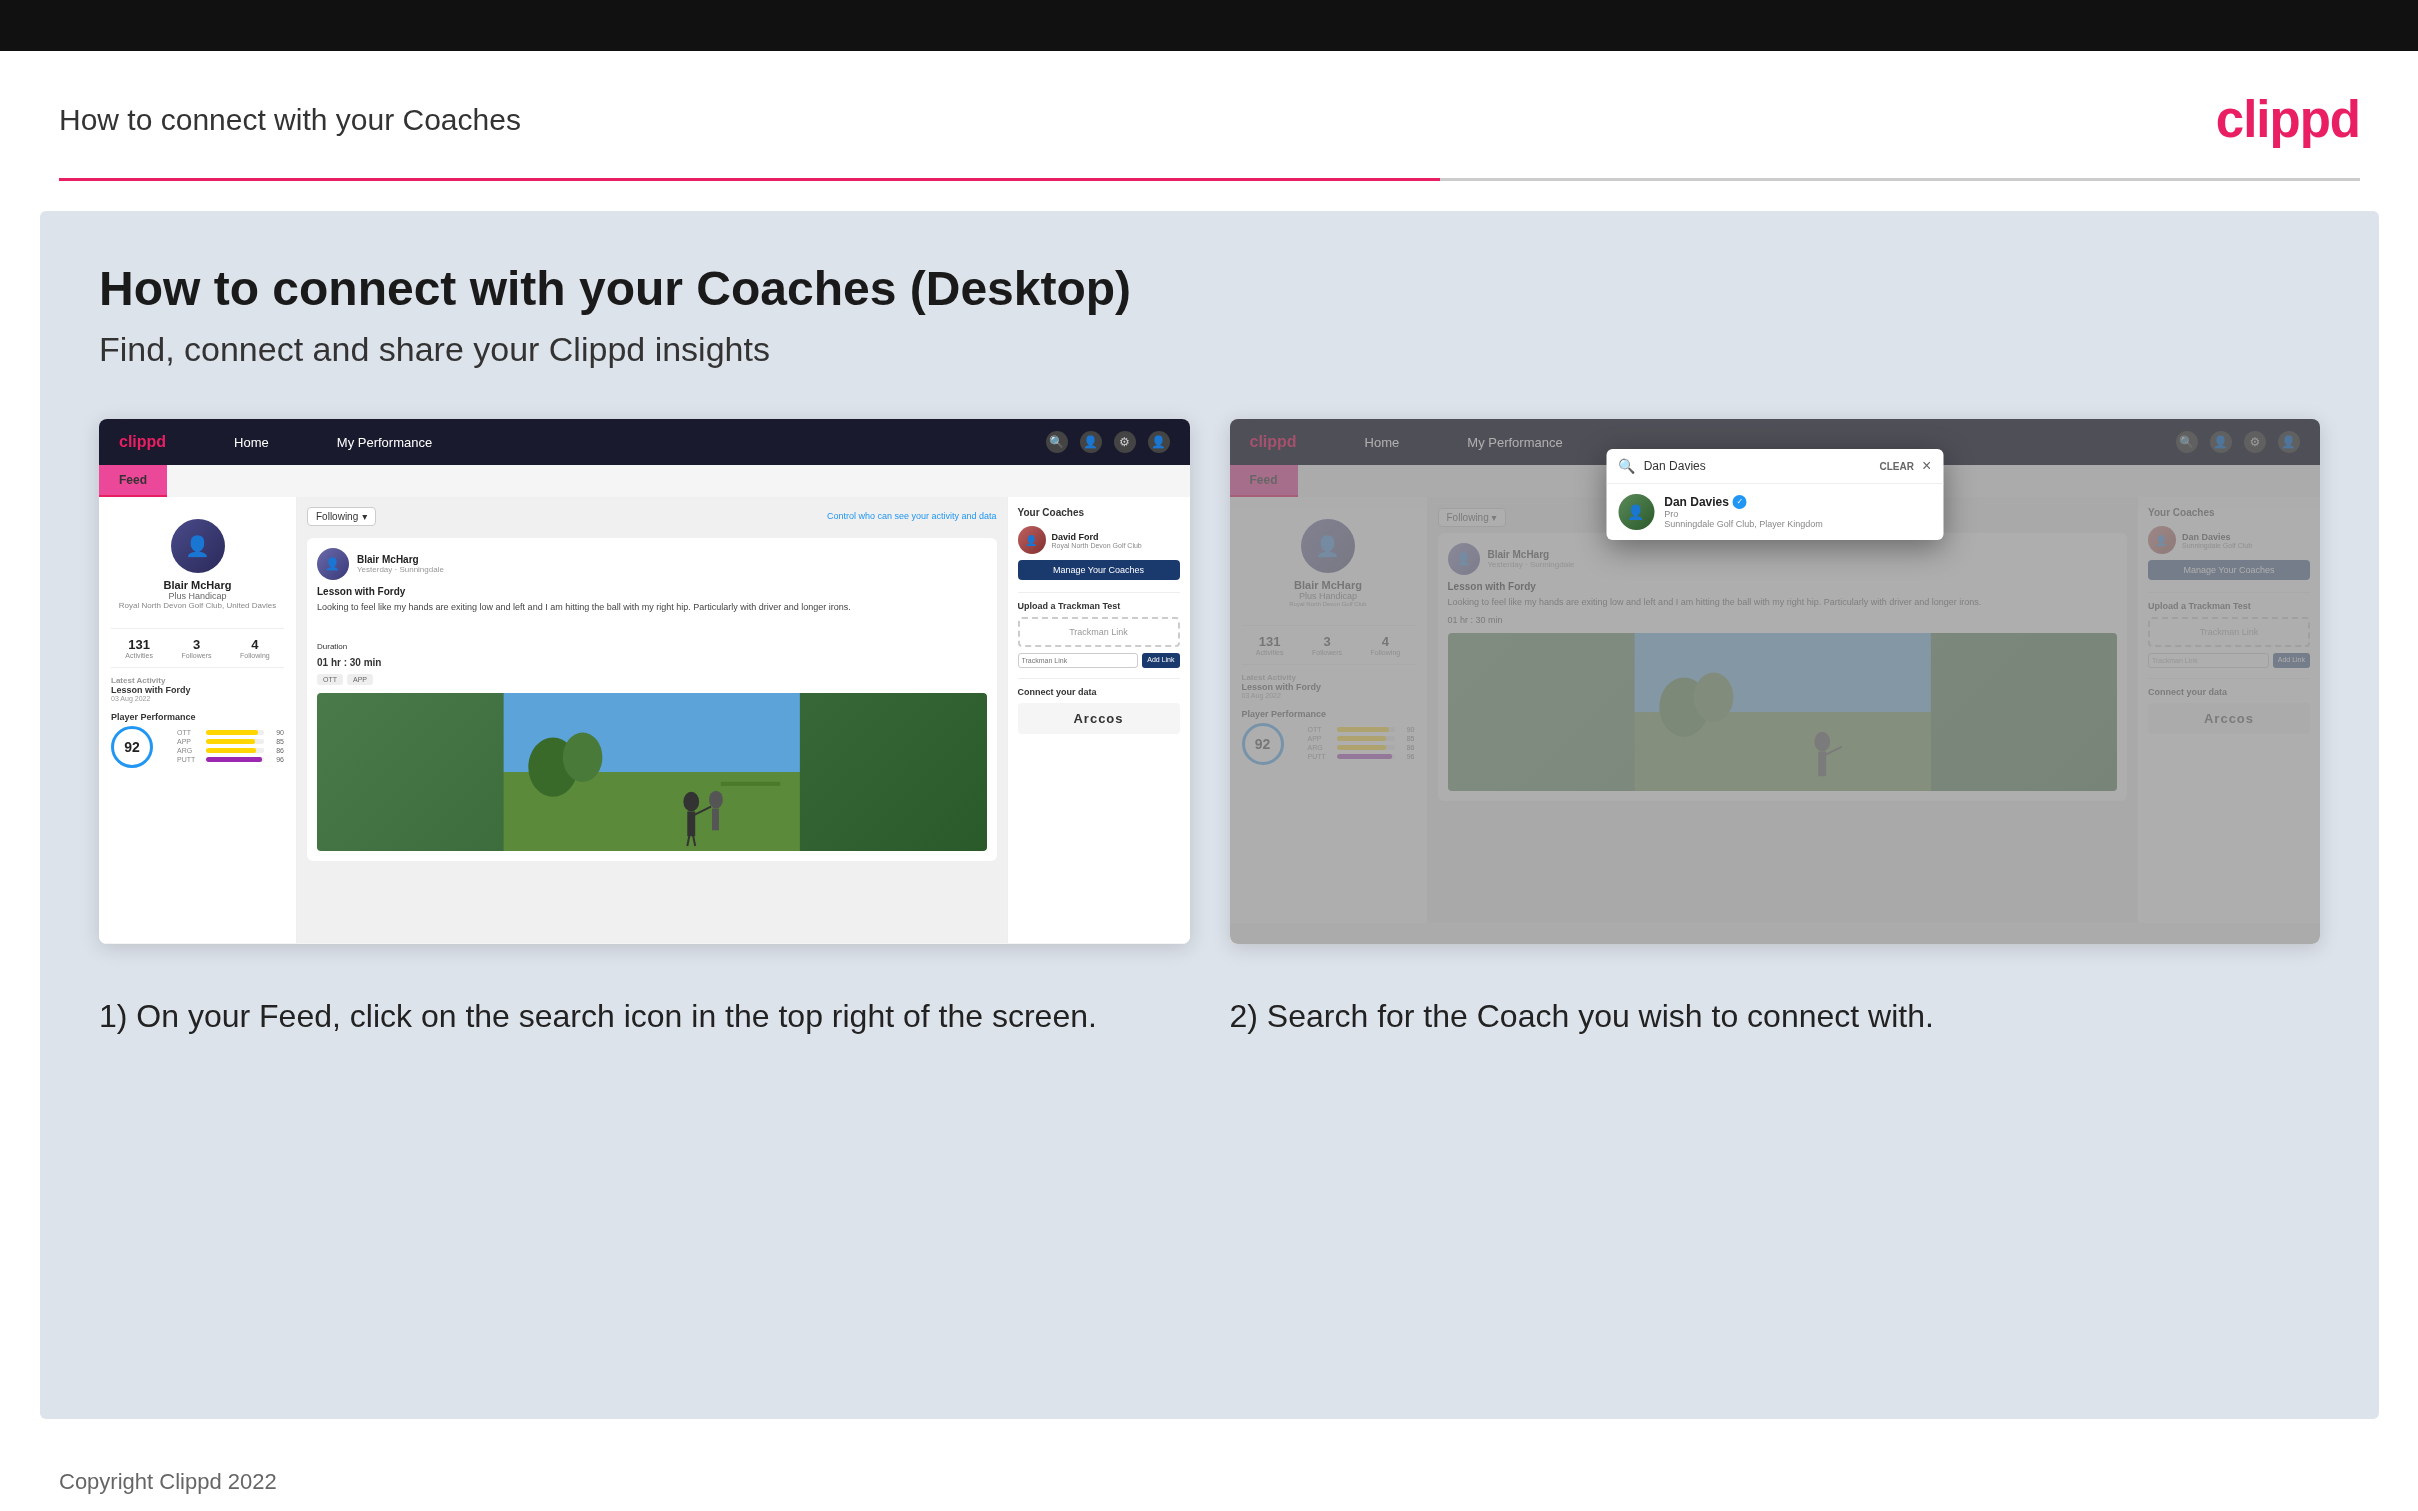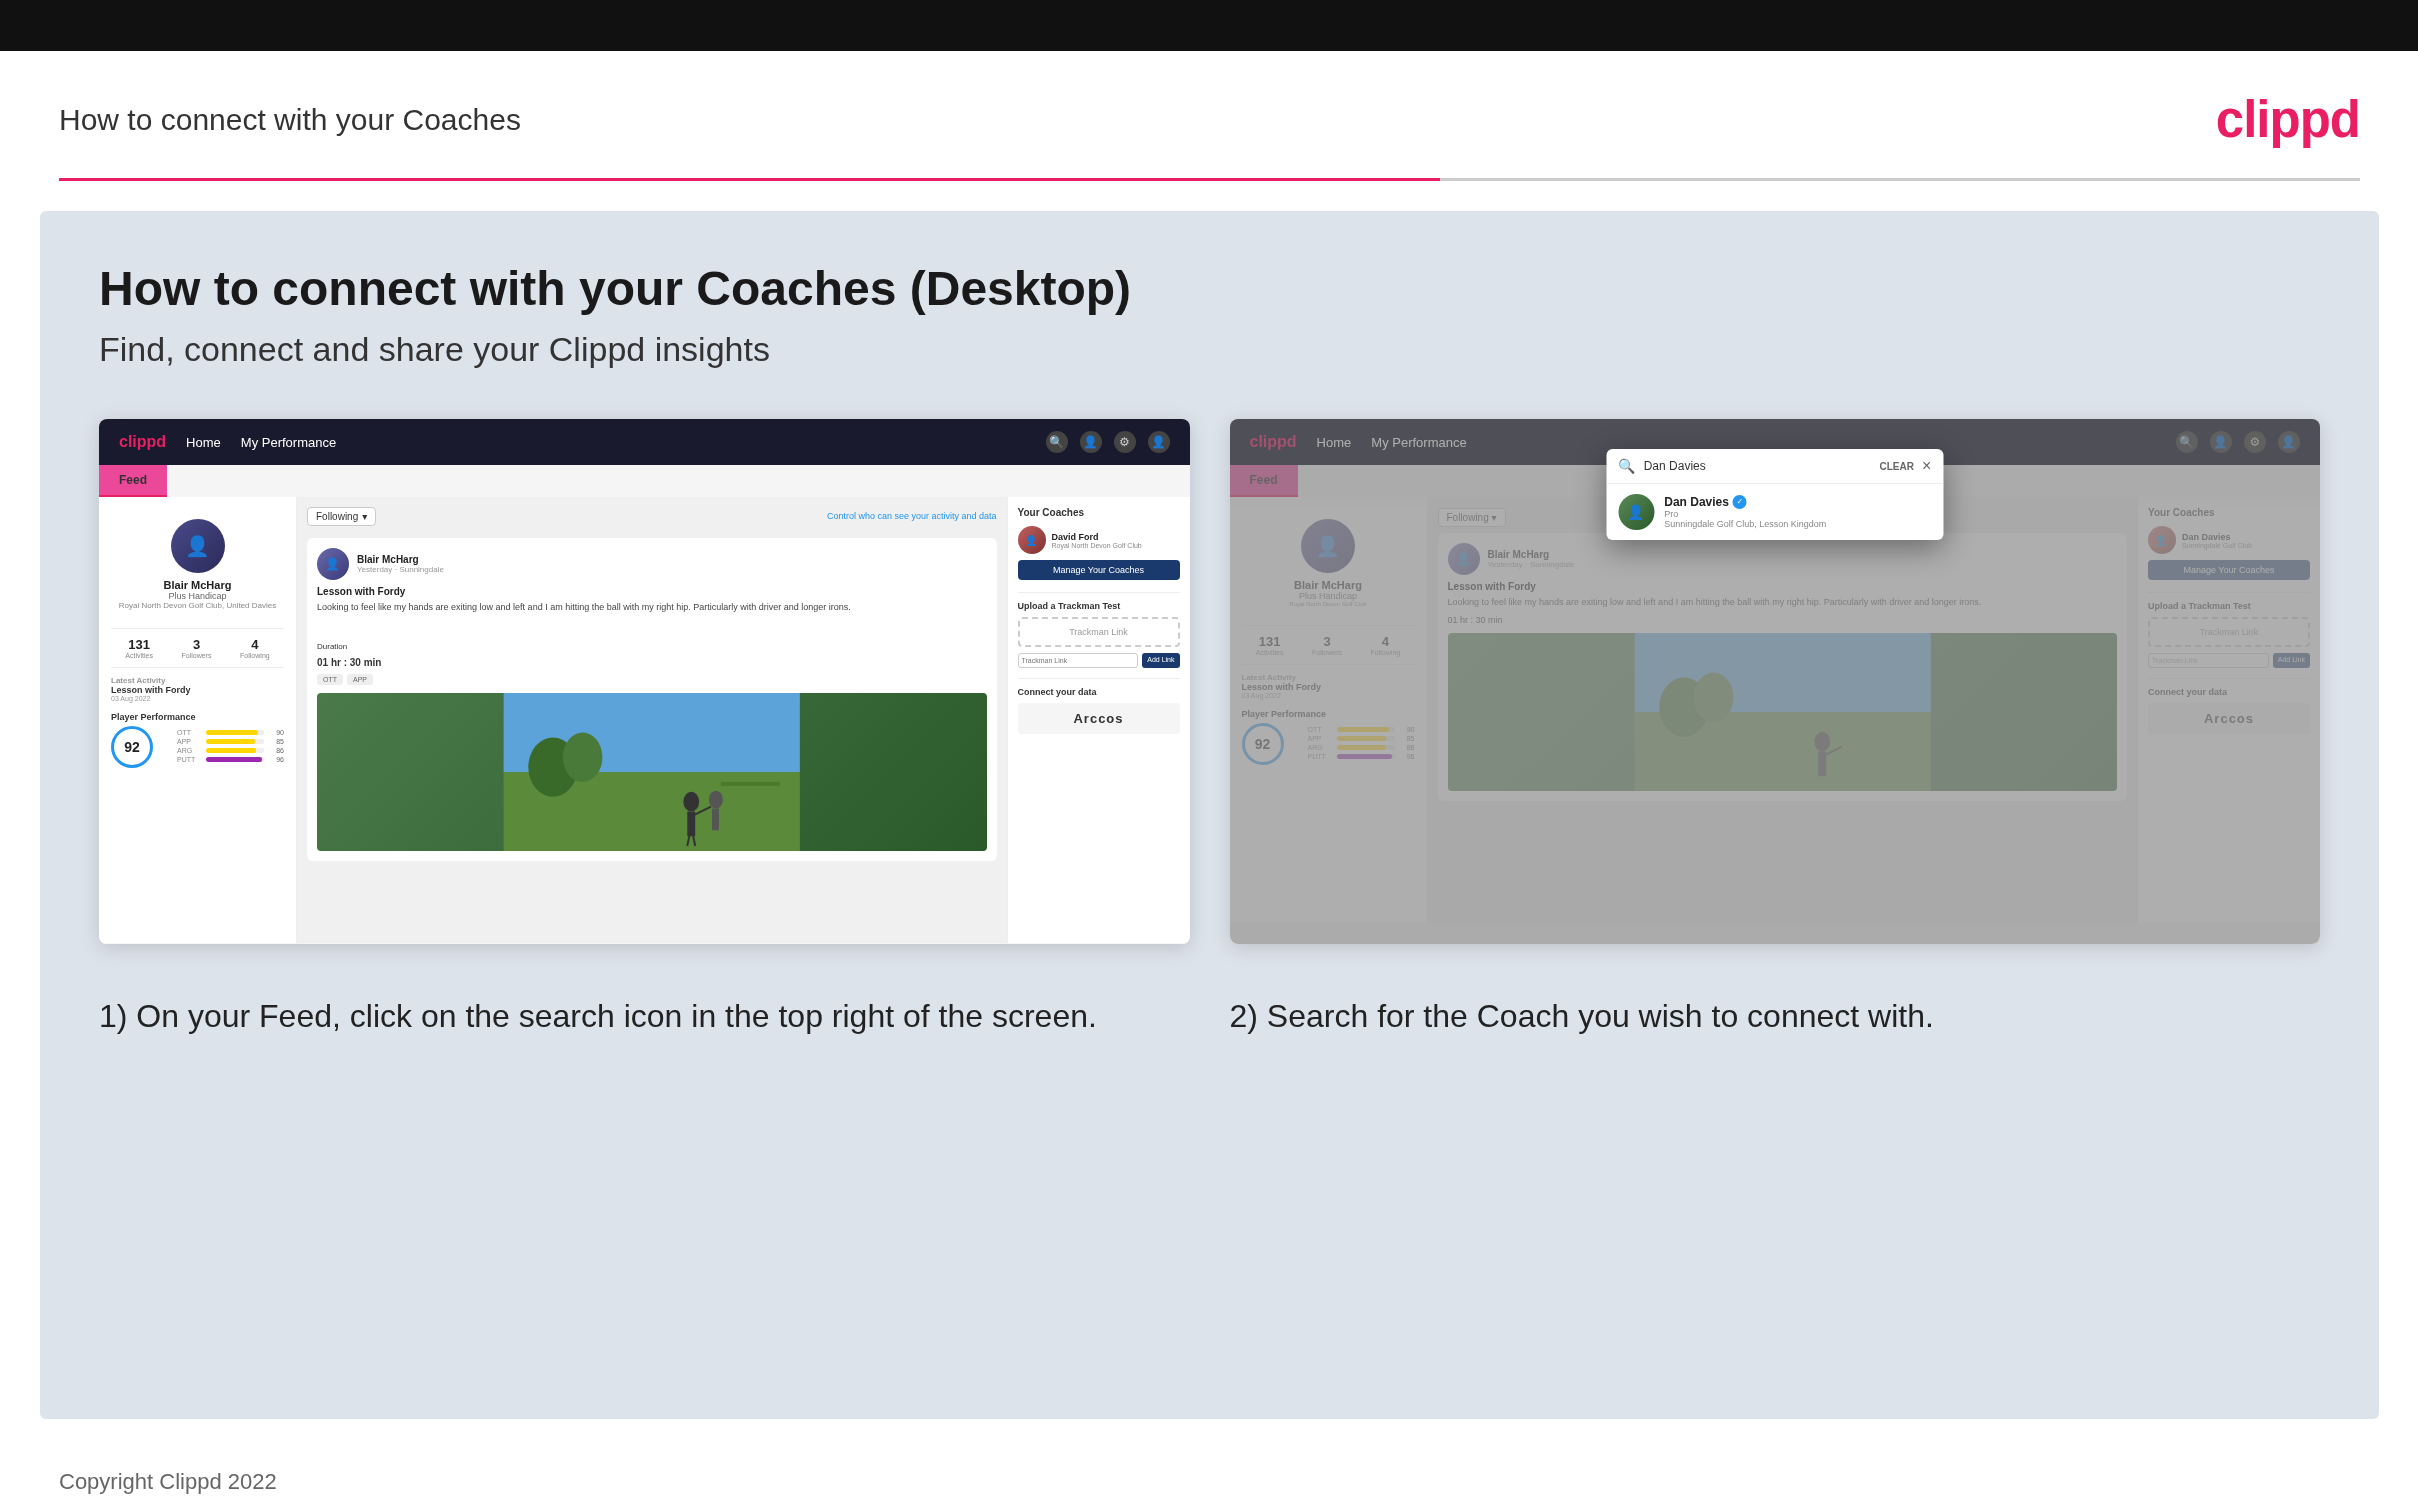--- a/index.html
+++ b/index.html
@@ -104,20 +104,21 @@
       color: #e91e63;
       font-weight: 700;
       font-size: 16px;
     }
     .app-nav-item {
       color: #aaa;
       font-size: 13px;
     }
     .app-nav-item.active {
       color: #fff;
+      margin-left: 48px;
     }
     .app-nav-icons {
       margin-left: auto;
       display: flex;
       gap: 12px;
       align-items: center;
     }
     .nav-icon {
       width: 22px;
       height: 22px;
@@ -918,21 +919,21 @@
             <span class="search-close">×</span>
           </div>
           <div class="search-result">
             <div class="result-avatar">👤</div>
             <div>
               <div style="display:flex; align-items:center;">
                 <span class="result-name">Dan Davies</span>
                 <span class="verified-badge">✓</span>
               </div>
               <div class="result-role">Pro</div>
-              <div class="result-club">Sunningdale Golf Club, Lesson Kingdom</div>
+              <div class="result-club">Sunningdale Golf Club, Player Kingdom</div>
             </div>
           </div>
         </div>
       </div>
     </div>
 
   </div>
 
   <div class="step-row">
     <div class="step-text">

